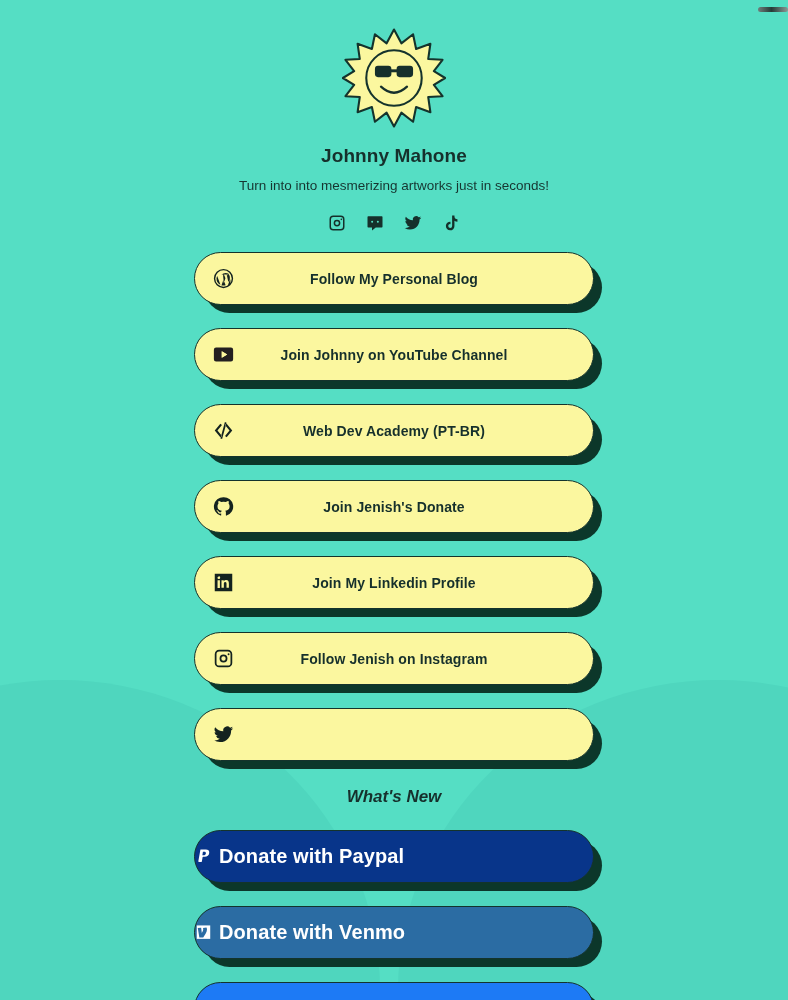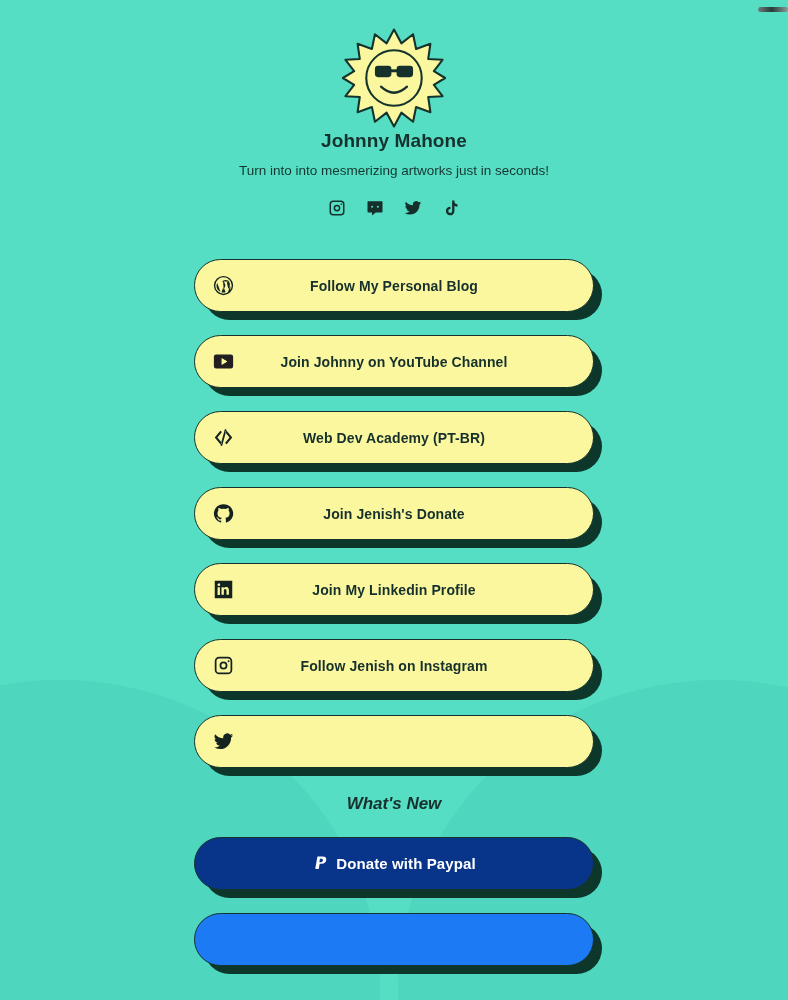--- a/index.html
+++ b/index.html
@@ -40,20 +40,21 @@
     display:flex;
     flex-direction:column;
     align-items:center;
   }
 
   
   #avatar { width:104px; height:104px; display:block; }
 
   
   #page-title {
+    margin-top:15px;
     font-size:19px;
     font-weight:bold;
     color:#16302c;
     letter-spacing:.1px;
   }
   #tagline {
     margin-top:11px;
     font-size:13.5px;
     color:#163530;
     font-weight:500;
@@ -68,21 +69,21 @@
   }
   #social-row .soc {
     width:18px; height:18px;
     display:flex; align-items:center; justify-content:center;
     cursor:pointer;
   }
   #social-row .soc svg { width:18px; height:18px; fill:#15302b; }
 
   
   #links {
-    margin-top:42px;
+    margin-top:20px;
     display:flex;
     flex-direction:column;
     gap:23px;
     width:400px;
     justify-content:space-between;
   }
   .link-btn {
     position:relative;
     height:53px;
     border-radius:27px;
@@ -128,26 +129,26 @@
     width:400px;
     padding-bottom:45px;
   }
   .pay-btn {
     position:relative;
     height:53px;
     border-radius:27px;
     border:1.5px solid #14332c;
     display:flex;
     align-items:center;
-    justify-content:center;
+    justify-content:flex-start;
     gap:7px;
     cursor:pointer;
     box-shadow:9px 9px 0 -1px #0c372a;
     color:#ffffff;
-    font-size:15px;
+    font-size:20px;
     font-weight:bold;
   }
   .pay-btn .pay-icon { display:flex; align-items:center; }
   .pay-btn .pay-icon svg { width:17px; height:17px; fill:#ffffff; }
   .pay-btn .pay-label { letter-spacing:.1px; }
 </style>
 </head>
 <body>
 
 <div class="blob" id="blob-left"></div>
@@ -277,20 +278,29 @@
 
     <div class="pay-btn" style="background:#08358a">
       <span class="pay-icon">
         <svg viewBox="0 0 24 24">
             <path d="M8.3 2h7.1c3.1 0 5.2 1.6 4.7 4.9-.5 3.5-2.9 5.3-6.2 5.3h-2.3c-.5 0-.8.3-.9.8l-1 6c-.05.35-.3.6-.65.6H5.3c-.4 0-.7-.35-.63-.75L7.6 2.6c.06-.35.35-.6.7-.6zm2.9 3.2-.8 5h1.8c1.7 0 2.9-.85 3.15-2.5.2-1.55-.65-2.5-2.2-2.5z"></path>
           </svg>
       </span>
       <span class="pay-label">Donate with Paypal</span>
     </div>
 
+    <div class="pay-btn" style="background:#2b6ca3">
+      <span class="pay-icon">
+        <svg viewBox="0 0 24 24">
+            <path d="M2.5 2h19v19h-19z" fill="#ffffff"></path>
+            <path d="M16.2 5.1c.5.83.72 1.69.72 2.77 0 3.45-2.94 7.93-5.33 11.08H6.14L3.9 5.6l4.77-.45.95 7.6c.89-1.44 1.98-3.71 1.98-5.26 0-.85-.15-1.43-.37-1.9z" fill="#2b6ca3"></path>
+          </svg>
+      </span>
+      <span class="pay-label">Donate with Venmo</span>
+    </div>
 
     <div class="pay-btn" style="background:#1d7af5">
       
       
     </div>
 
   </div>
 
 </div>
 

